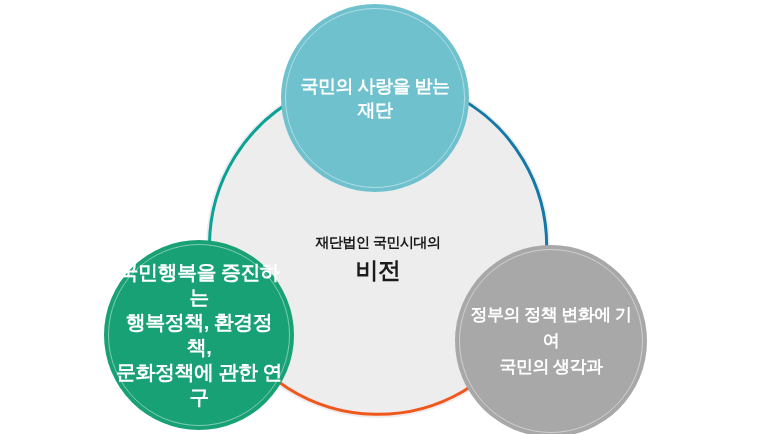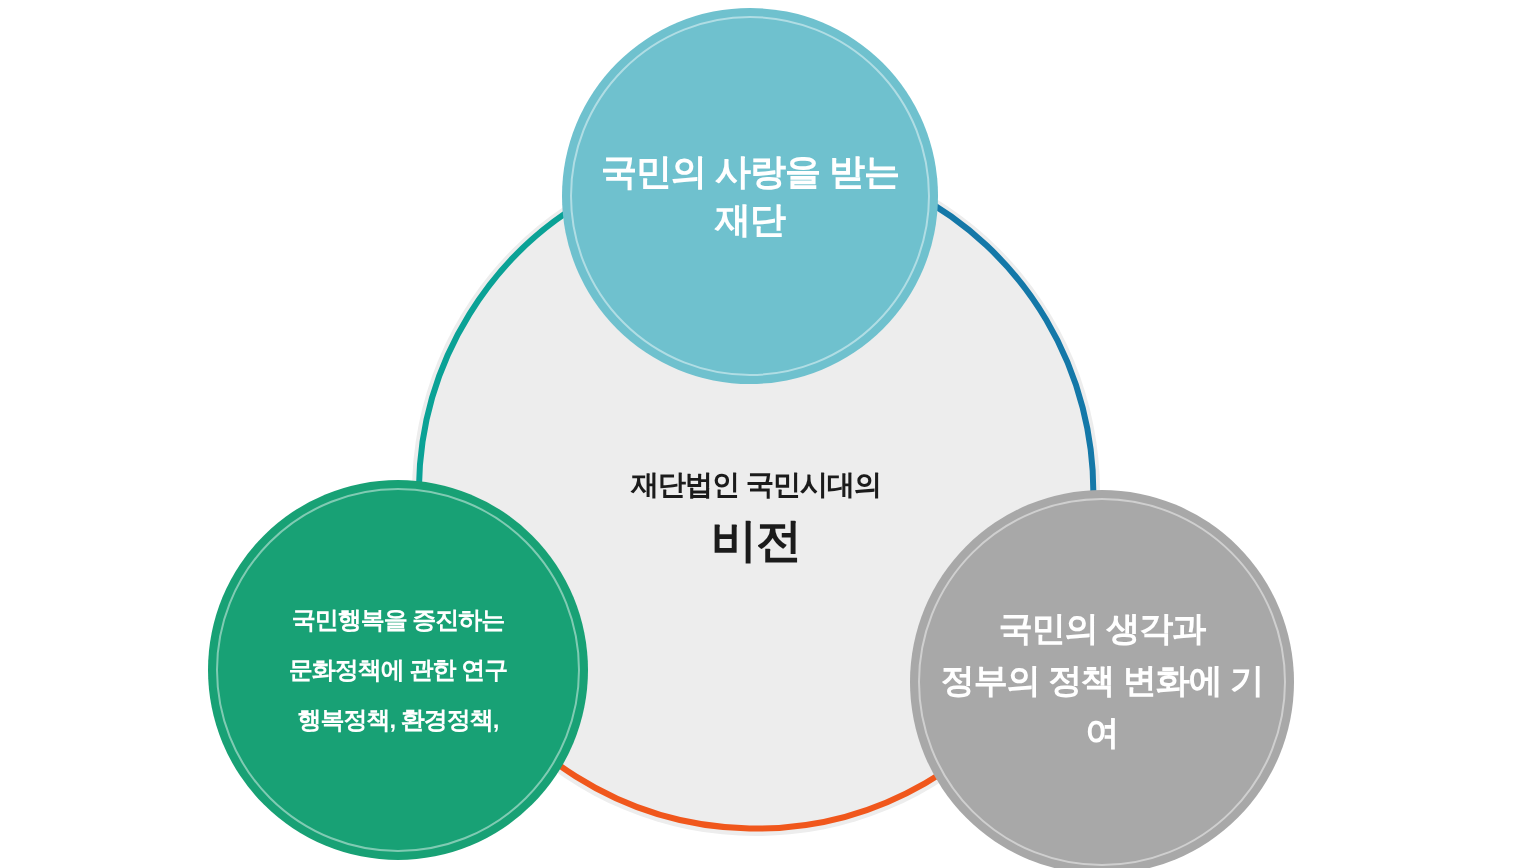--- a/index.html
+++ b/index.html
@@ -50,21 +50,21 @@
     width: 188px;
     height: 188px;
     font-size: 18px;
     letter-spacing: -0.5px;
   }
   .node-left {
     left: 104px;
     top: 240px;
     width: 190px;
     height: 190px;
-    font-size: 12px;
+    font-size: 20px;
     line-height: 25px;
     letter-spacing: -0.5px;
     align-items: center;
   }
   .node-right {
     left: 455px;
     top: 245px;
     width: 192px;
     height: 192px;
     font-size: 17px;
@@ -105,29 +105,29 @@
     <path d="M 227 321 A 169 169 0 0 0 526 327" fill="none" stroke-width="3" stroke-linecap="round" stroke="#f0571c"></path>
   </svg>
 
   <div class="node node-top" style="background: rgb(111, 193, 206);">
     <div class="label">국민의 사랑을 받는 재단</div>
   </div>
 
   <div class="node node-left" style="background: rgb(24, 161, 117);">
     <div class="label">
       <div>국민행복을 증진하는</div>
+      <div>행복정책, 환경정책,</div>
       <div>문화정책에 관한 연구</div>
-      <div>행복정책, 환경정책,</div>
     </div>
   </div>
 
   <div class="node node-right" style="background: rgb(168, 168, 168);">
     <div class="label">
+      <div>정부의 정책 변화에 기여</div>
       <div>국민의 생각과</div>
-      <div>정부의 정책 변화에 기여</div>
     </div>
   </div>
 
   <div class="center-title">
     <div class="line1">재단법인 국민시대의</div>
     <div class="line2">비전</div>
   </div>
 
 </div>
 

